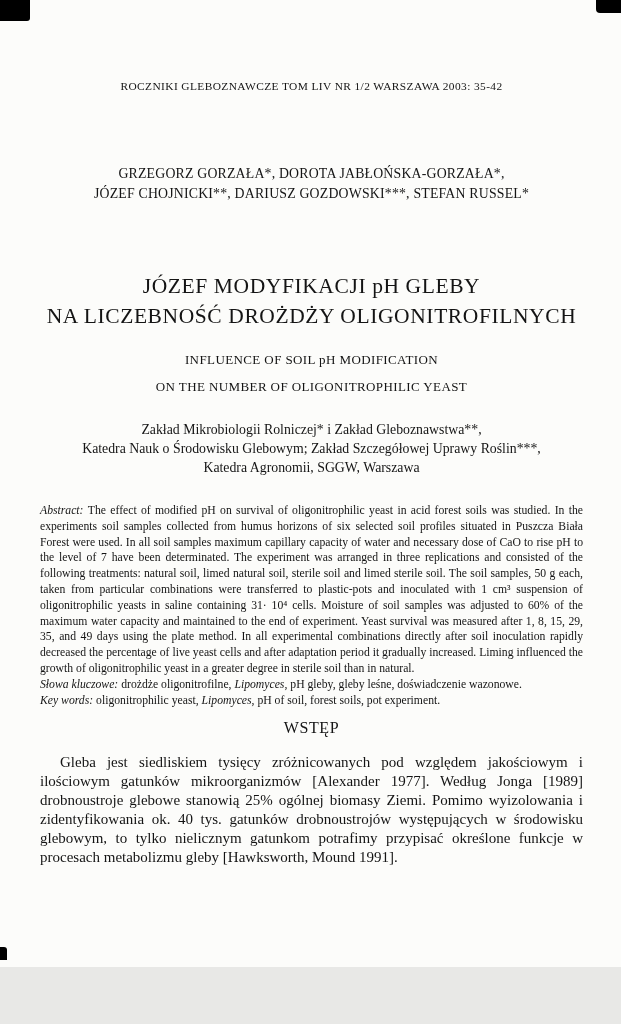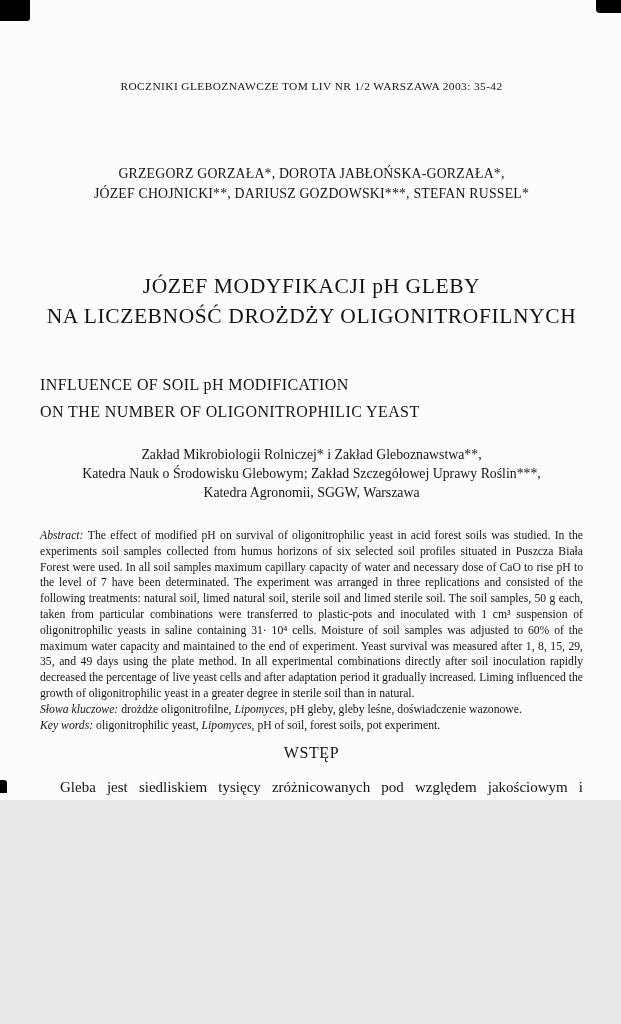--- a/index.html
+++ b/index.html
@@ -3,21 +3,21 @@
 <meta charset="utf-8">
 <style>
   html, body { margin: 0; padding: 0; }
   body {
     width: 621px; height: 1024px;
     background: #e8e8e6;
     font-family: "Liberation Serif", serif;
   }
   .page {
     position: relative;
-    width: 621px; height: 800px;
+    width: 621px; height: 967px;
     background: #fcfcfa;
     overflow: hidden;
     color: #141414;
   }
   .artifact { position: absolute; background: #000; }
   .artifact-tl { top: 0; left: 0; width: 30px; height: 21px; border-bottom-right-radius: 3px; }
   .artifact-tr { top: 0; right: 0; width: 25px; height: 13px; border-bottom-left-radius: 4px; }
   .artifact-bl { bottom: 7px; left: 0; width: 7px; height: 13px; border-top-right-radius: 3px; }
   .content { position: absolute; left: 40px; right: 38px; top: 0; }
   p { margin: 0; }
@@ -28,22 +28,22 @@
   .authors {
     margin-top: 72px; text-align: center;
     font-size: 13.8px; line-height: 19.5px; letter-spacing: 0.2px;
   }
   .title-pl {
     margin-top: 68px; text-align: center;
     font-size: 21.5px; line-height: 30px; letter-spacing: 0.6px;
     font-weight: normal;
   }
   .title-en {
-    margin-top: 40px; text-align: left;
-    font-size: 16px; line-height: 27px; letter-spacing: 0.4px;
+    margin-top: 15px; text-align: center;
+    font-size: 13px; line-height: 27px; letter-spacing: 0.4px;
     font-weight: normal;
   }
   .affiliation {
     margin-top: 20px; text-align: center;
     font-size: 13.8px; line-height: 19px;
   }
   .abstract-block { margin-top: 26px; }
   .small-par {
     font-size: 11.7px; line-height: 15.8px; text-align: justify;
   }

